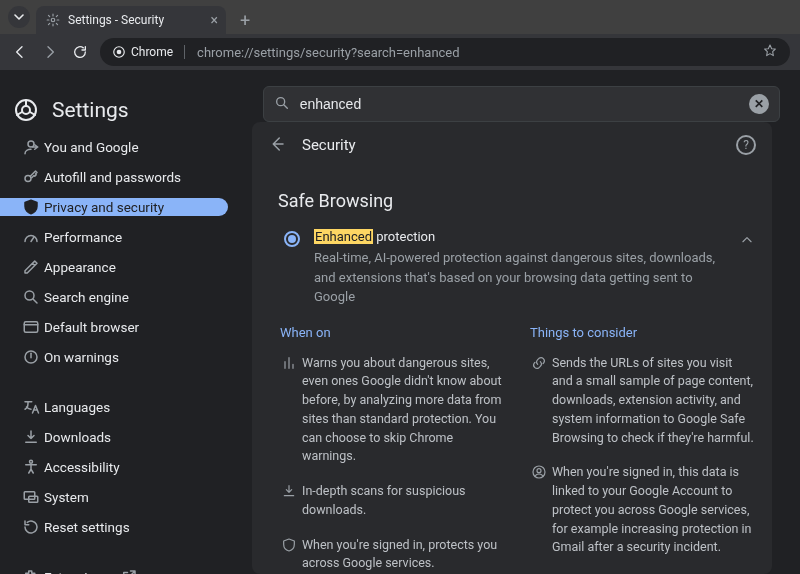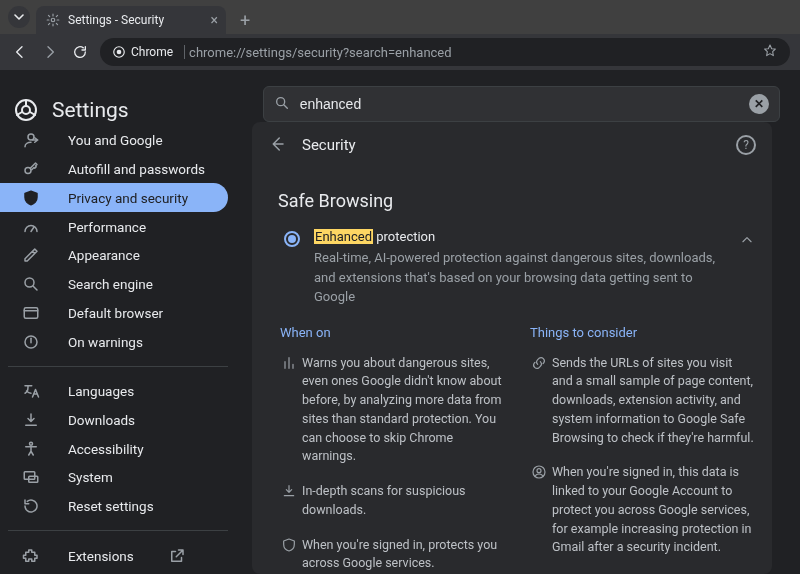--- a/index.html
+++ b/index.html
@@ -54,20 +54,21 @@
     padding: 0 10px;
   }
   .nav-ico { color:#9aa0a6; display:flex; align-items:center; justify-content:center; width:20px; height:20px; }
   .nav-ico.active { color:#e8eaed; }
   .omnibox {
     flex:1;
     height: 28px;
     background: #202124;
     border-radius: 14px;
     display:flex; align-items:center;
+    gap:8px;
     padding: 0 12px;
     color:#9aa0a6;
   }
   .omni-chip {
     display:flex; align-items:center; gap:5px;
     color:#e8eaed; font-size:12px;
   }
   .omni-chip .sep { width:1px; height:14px; background:#5f6368; margin:0 4px 0 6px; }
   .omni-url { color:#9aa0a6; font-size:13px; }
   .star { margin-left:auto; color:#9aa0a6; }
@@ -95,25 +96,26 @@
     color:#e8eaed; font-size:14px;
   }
   .clear-btn { width:20px; height:20px; border-radius:50%; background:#9aa0a6; color:#202124; display:flex;align-items:center;justify-content:center; font-size:12px; font-weight:bold; }
 
   .contentwrap { position:absolute; top:122px; left:0; width:800px; height:452px; display:flex; }
 
   
   .sidebar { width: 240px; padding: 4px 12px 4px 0; display:flex; flex-direction:column; }
   .side-item {
     height: 32px;
-    display:flex; align-items:center; gap:28px;
+    display:flex; align-items:center; gap:4px;
     padding: 0 0 0 22px;
     border-radius: 0 16px 16px 0;
     color:#e8eaed; font-size:13.5px;
     cursor:pointer;
+    margin-top:12px;
   }
   .side-item.selected { background:#8ab4f8; color:#202124; }
   .side-item.selected svg { stroke:#202124; fill:#202124; }
   .side-item svg { width:18px; height:18px; stroke:#9aa0a6; fill:none; }
   .side-divider { height:1px; background:#3c4043; margin: 10px 0 10px 8px; }
   .side-spacer { flex:1; }
   .ext-launch { display:inline-flex; margin-left:6px; }
 
   
   .main { flex:1; padding: 0 0 0 12px; }

